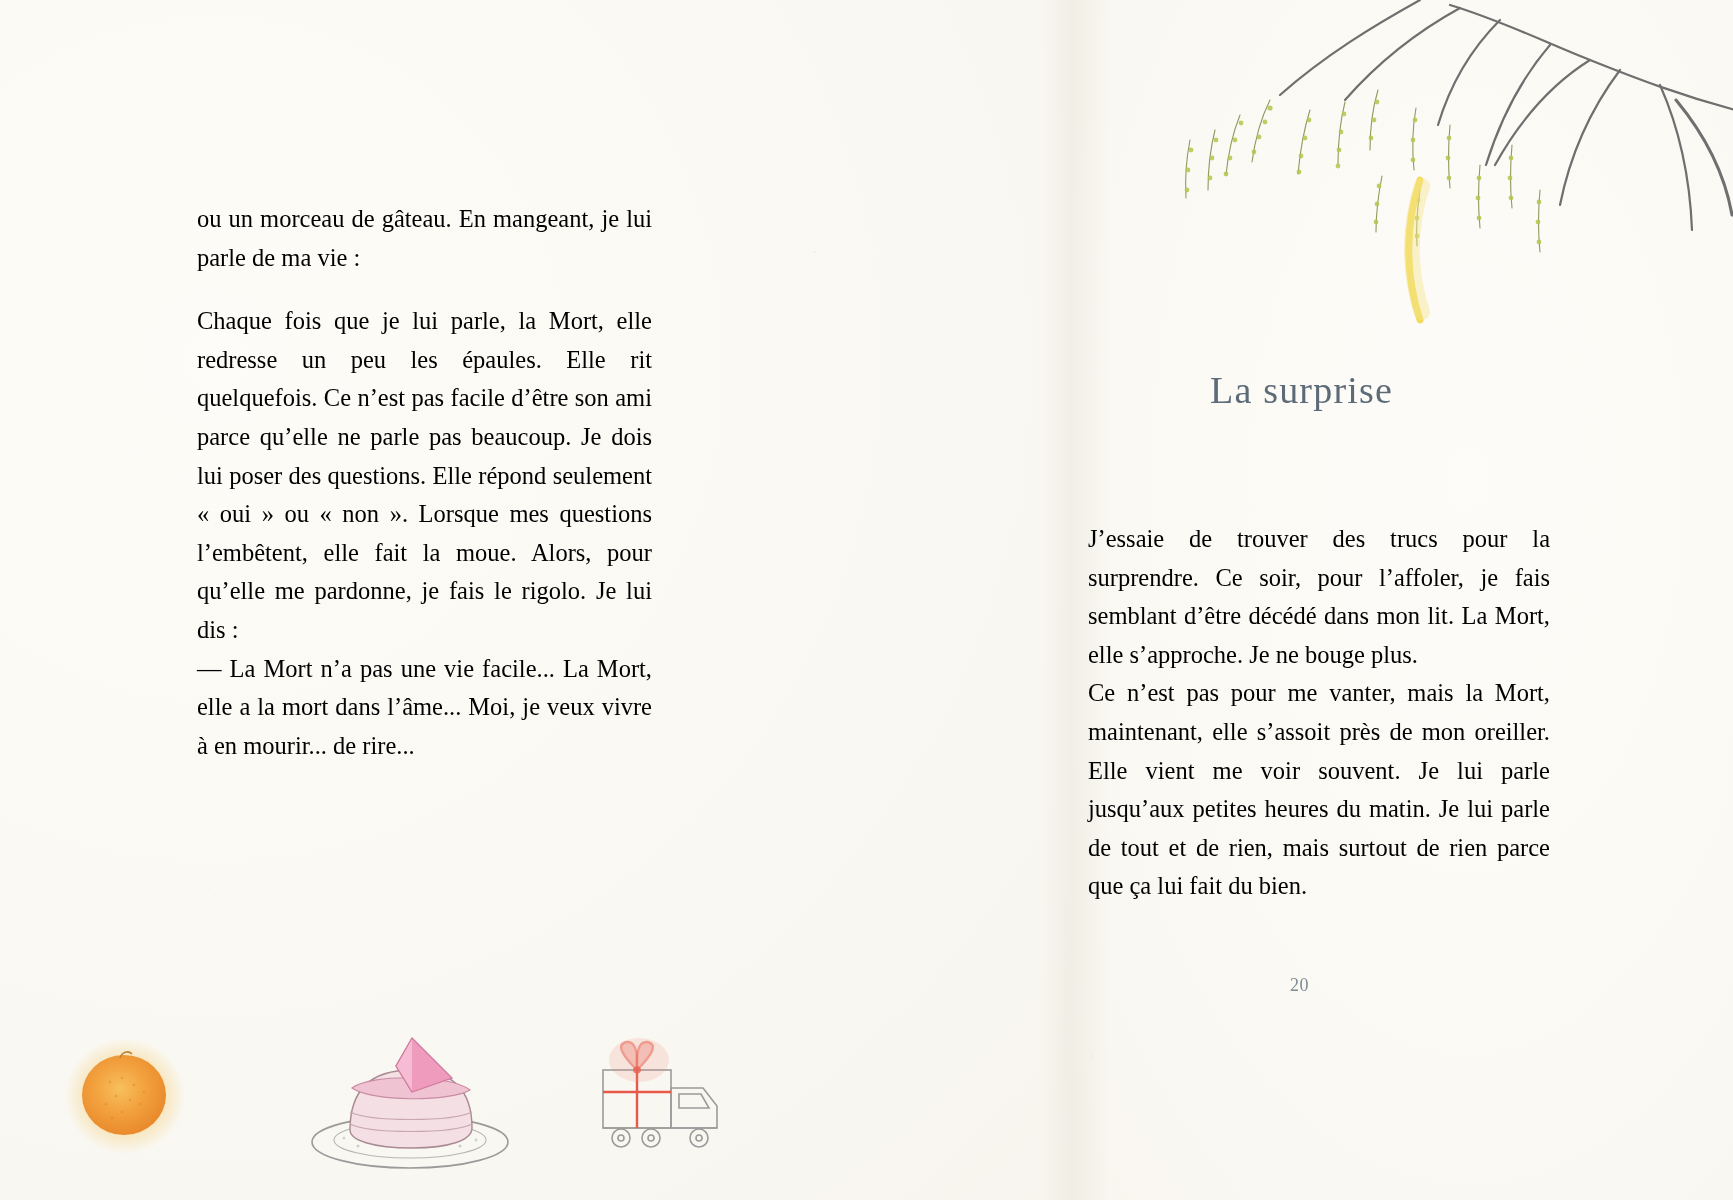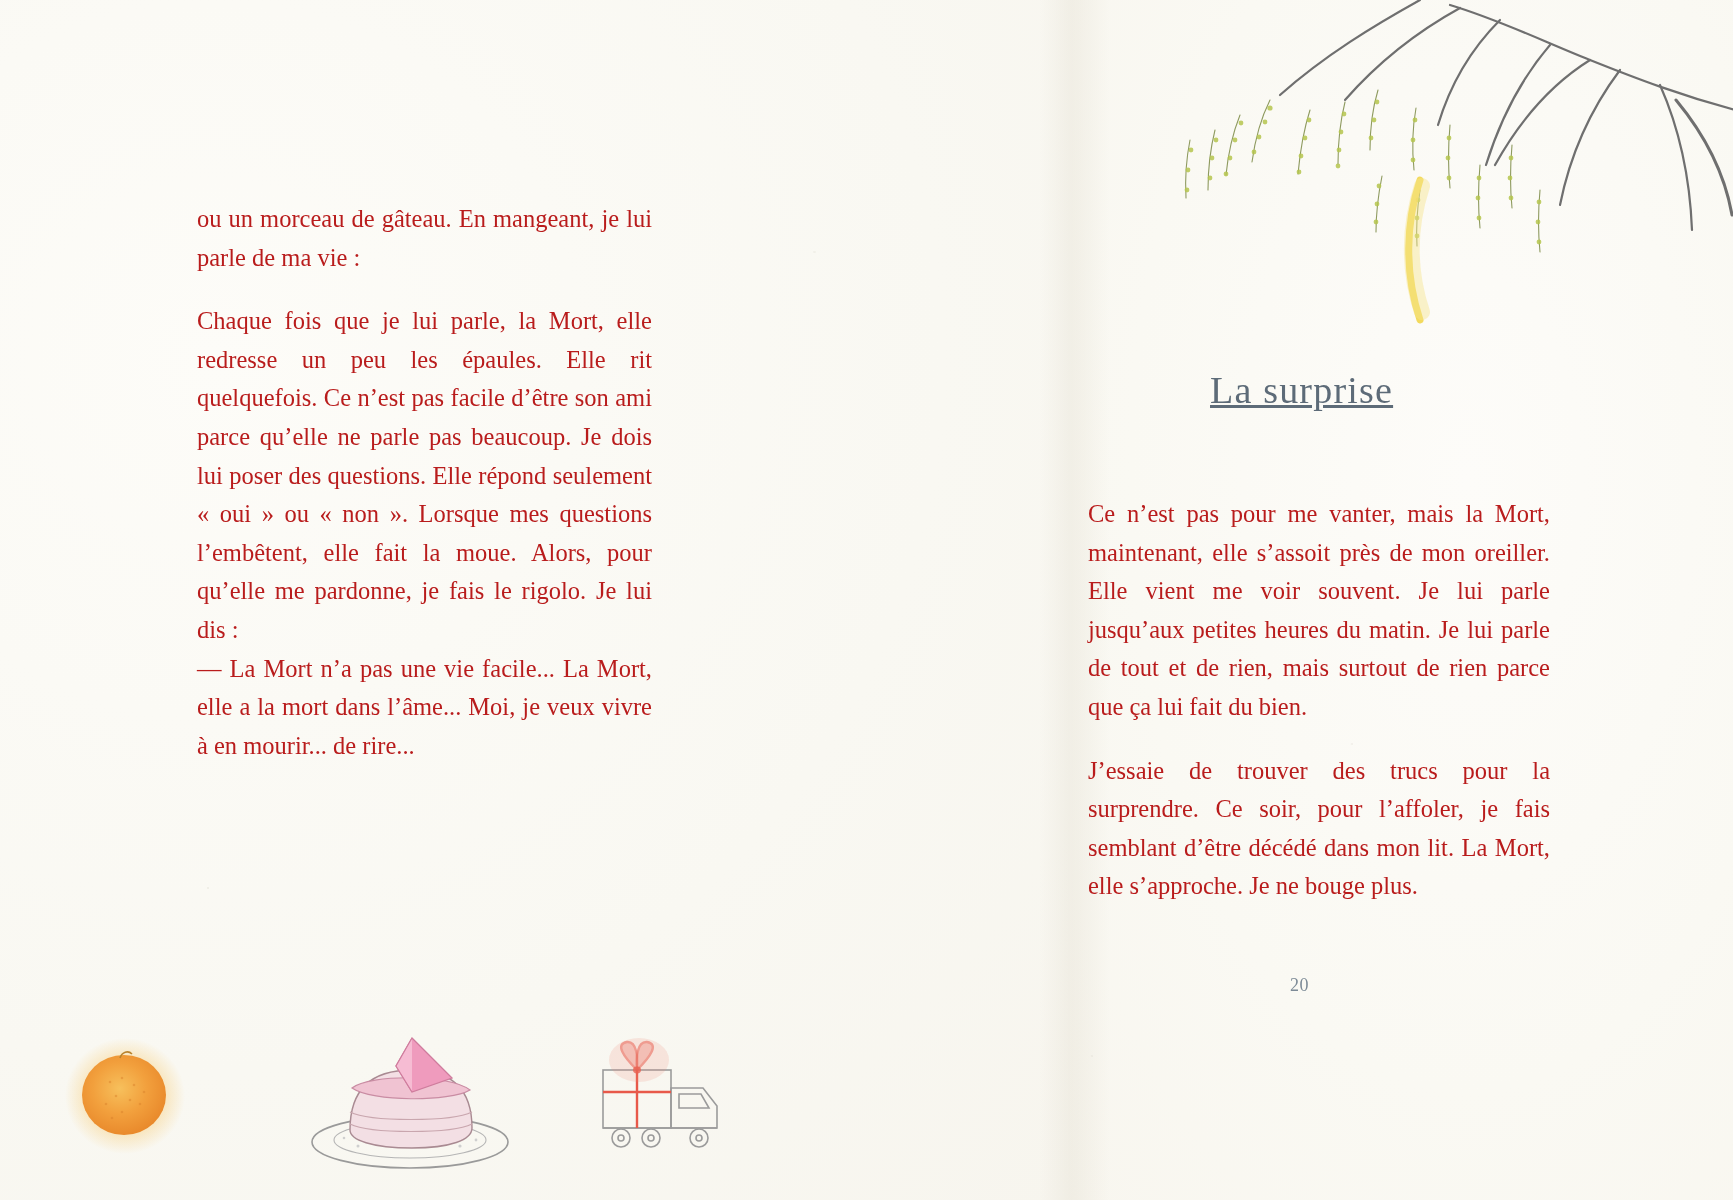--- a/index.html
+++ b/index.html
@@ -48,21 +48,21 @@
     left: 1040px;
     width: 70px;
     height: 1200px;
     background: linear-gradient(to right, rgba(220,215,200,0) 0%, rgba(218,212,196,0.25) 45%, rgba(218,212,196,0.22) 55%, rgba(220,215,200,0) 100%);
     pointer-events: none;
   }
 
   
   .textcol {
     position: absolute;
-    color: #b91c1c;
+    color: #000000;
     font-size: 24.5px;
     line-height: 38.6px;
     text-align: justify;
     -webkit-hyphens: none;
     hyphens: none;
   }
   .textcol.left {
     left: 197px;
     top: 200px;
     width: 455px;
@@ -89,21 +89,20 @@
   
   .chapter-title {
     position: absolute;
     left: 1210px;
     top: 368px;
     font-size: 38px;
     letter-spacing: 1.2px;
     color: #5d6b78;
     font-family: "Liberation Serif", serif;
     white-space: nowrap;
-    text-decoration: underline;
   }
 
   
   .page-number {
     position: absolute;
     left: 1290px;
     top: 975px;
     font-size: 18px;
     color: #7d8b97;
     letter-spacing: 0.5px;
@@ -169,22 +168,22 @@
 
   <div class="textcol left">
     <p class="indent">ou un morceau de gâteau. En mangeant, je lui parle de ma vie :</p>
     <p class="indent para-gap">Chaque fois que je lui parle, la Mort, elle redresse un peu les épaules. Elle rit quelquefois. Ce n’est pas facile d’être son ami parce qu’elle ne parle pas beaucoup. Je dois lui poser des questions. Elle répond seulement « oui » ou « non ». Lorsque mes questions l’embêtent, elle fait la moue. Alors, pour qu’elle me pardonne, je fais le rigolo. Je lui dis :</p>
     <p class="dash-para">—   La Mort n’a pas une vie facile... La Mort, elle a la mort dans l’âme... Moi, je veux vivre à en mourir... de rire...</p>
   </div>
 
   <div class="chapter-title">La surprise</div>
 
   <div class="textcol right">
+    <p class="indent para-gap">J’essaie de trouver des trucs pour la surprendre. Ce soir, pour l’affoler, je fais semblant d’être décédé dans mon lit. La Mort, elle s’approche. Je ne bouge plus.</p>
     <p class="indent">Ce n’est pas pour me vanter, mais la Mort, maintenant, elle s’assoit près de mon oreiller. Elle vient me voir souvent. Je lui parle jusqu’aux petites heures du matin. Je lui parle de tout et de rien, mais surtout de rien parce que ça lui fait du bien.</p>
-    <p class="indent para-gap">J’essaie de trouver des trucs pour la surprendre. Ce soir, pour l’affoler, je fais semblant d’être décédé dans mon lit. La Mort, elle s’approche. Je ne bouge plus.</p>
   </div>
 
   <div class="page-number">20</div>
 
   <svg class="illus" id="branch" viewBox="0 0 620 380" xmlns="http://www.w3.org/2000/svg">
     <g fill="none" stroke="#6f6f6f" stroke-width="2.2" stroke-linecap="round">
       <path d="M615 120 C560 105, 520 90, 470 70 C420 50, 380 30, 330 15"></path>
       <path d="M470 70 C430 95, 400 130, 375 175"></path>
       <path d="M500 80 C470 120, 450 165, 440 215"></path>
       <path d="M430 55 C400 90, 380 130, 366 175"></path>

